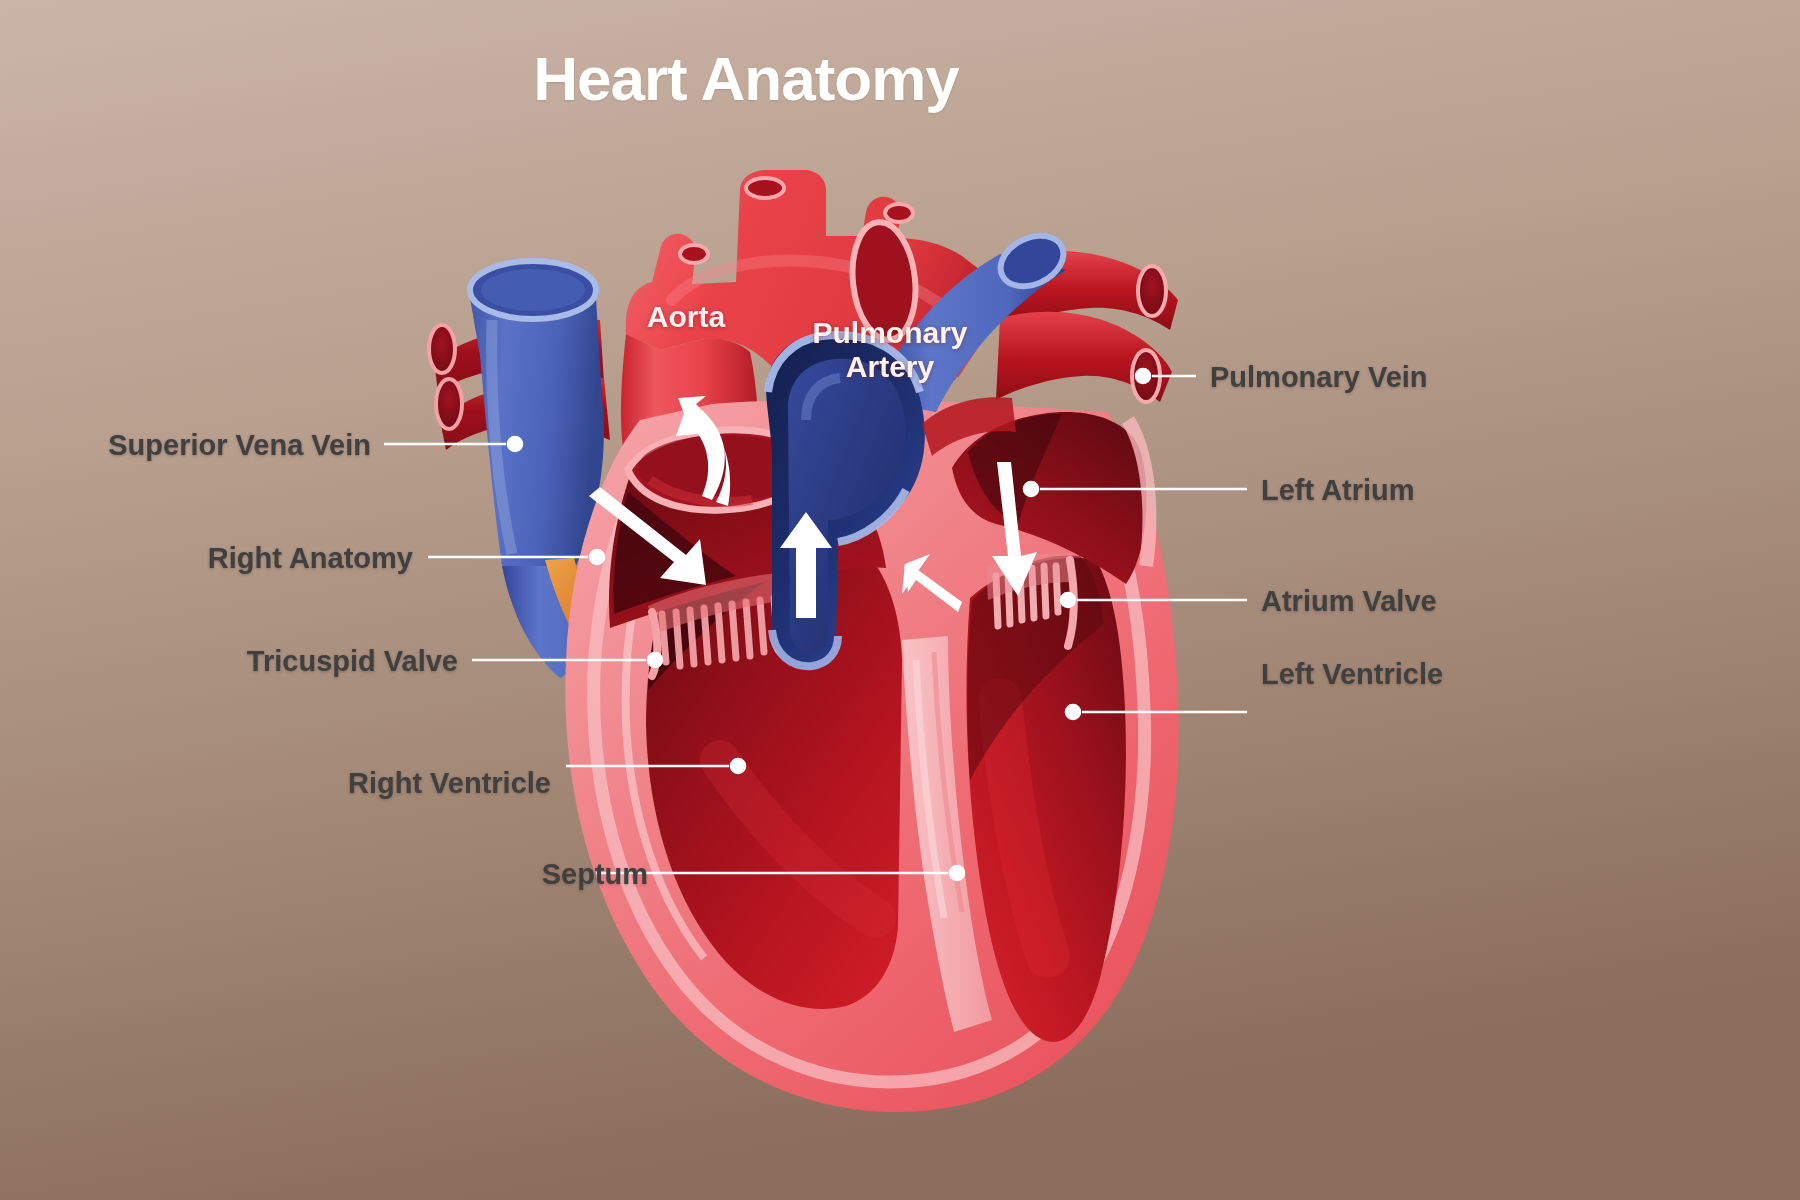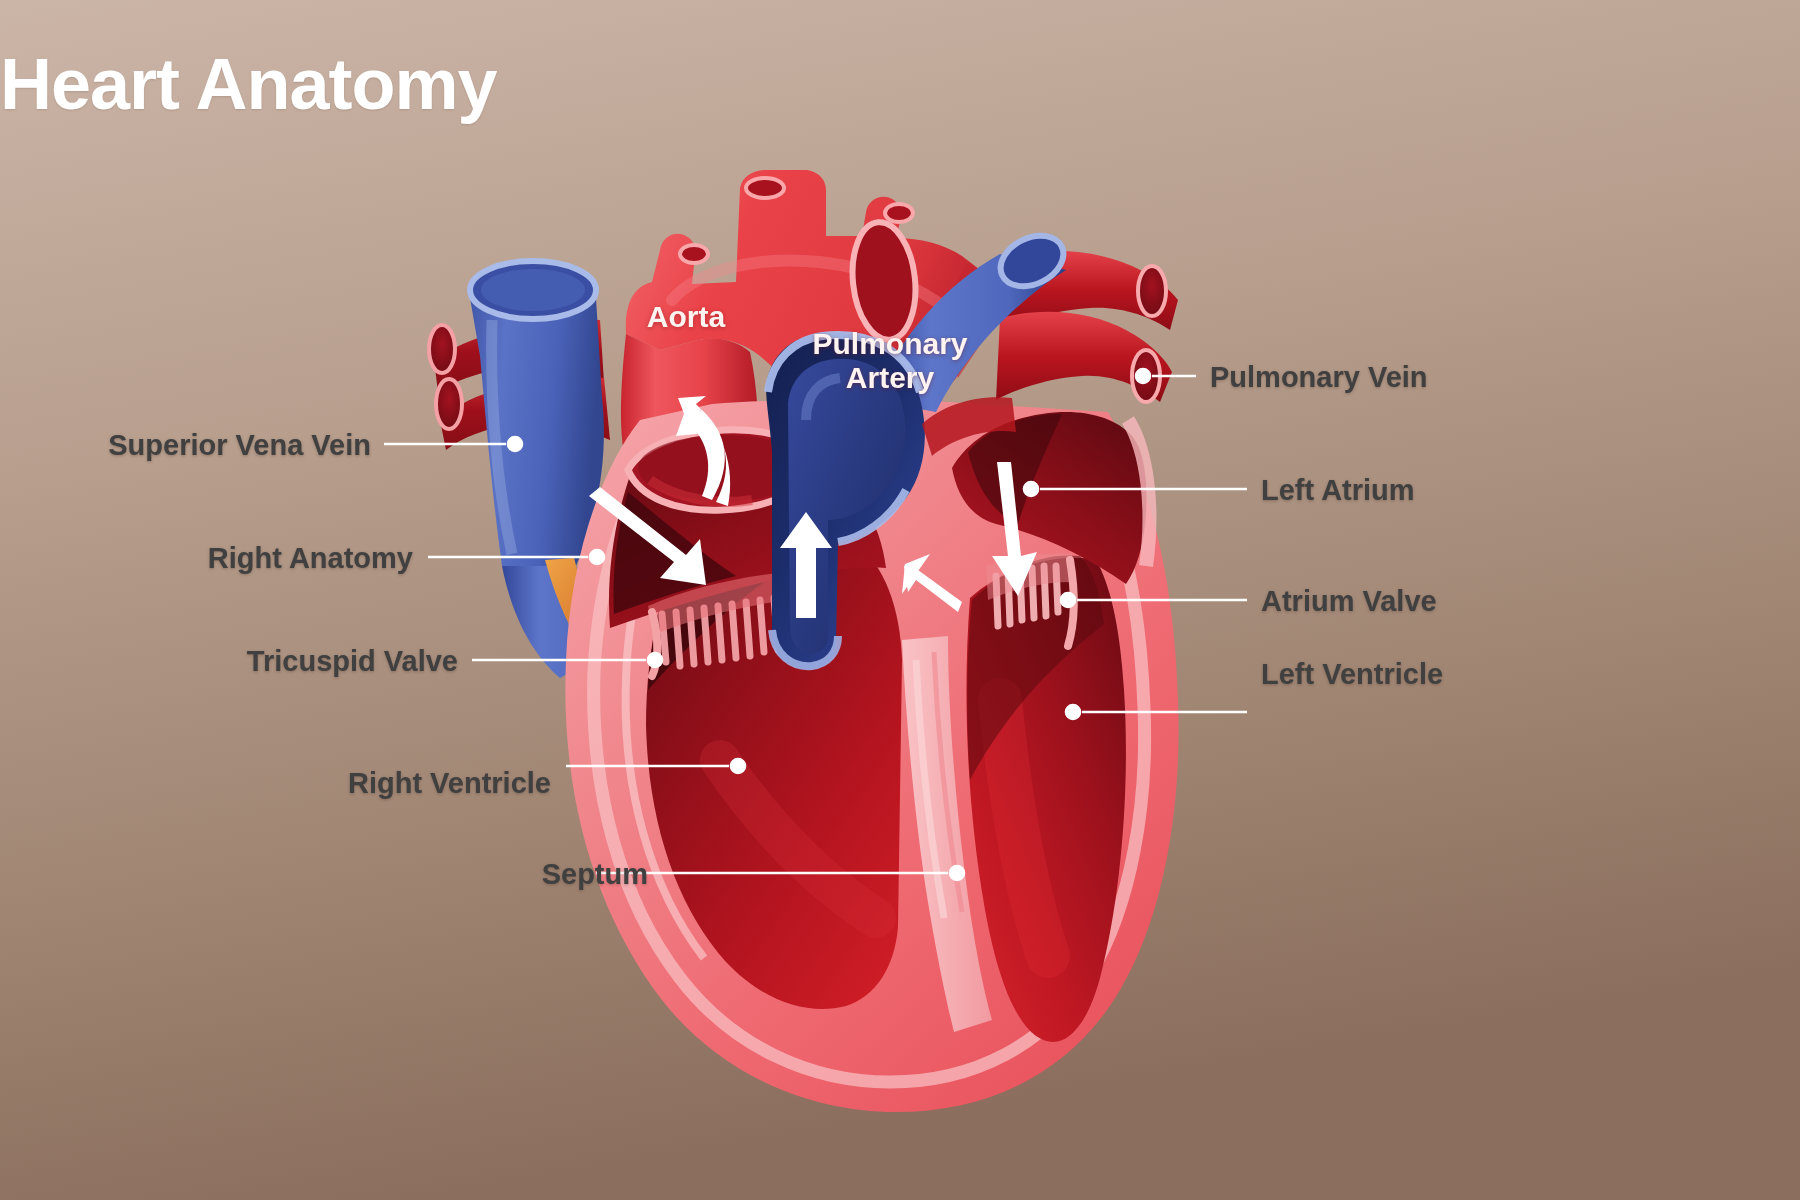--- a/index.html
+++ b/index.html
@@ -7,22 +7,22 @@
     width:1800px;height:1200px;overflow:hidden;
     font-family:"Liberation Sans","DejaVu Sans",sans-serif;
     background:#b9a08f;
   }
   #stage{position:relative;width:1800px;height:1200px;}
   #bg{position:absolute;inset:0;}
   #art{position:absolute;inset:0;}
   #labels{position:absolute;inset:0;}
 
   .title{
-    position:absolute;left:0;top:48px;width:1492px;
-    color:#ffffff;font-size:72px;font-weight:bold;letter-spacing:-1px;
+    position:absolute;left:0;top:48px;width:1492px;text-align:center;
+    color:#ffffff;font-size:62px;font-weight:bold;letter-spacing:-1px;
     line-height:1;
     text-shadow:0 1px 2px rgba(90,60,45,.18);
   }
 
   .lbl{
     position:absolute;color:#404040;font-size:29px;font-weight:bold;
     white-space:nowrap;line-height:1.12;
     text-shadow:0 1px 3px rgba(70,45,35,.35);
   }
   .lbl.r{text-align:left;}
@@ -394,21 +394,21 @@
       <circle cx="1068" cy="600" r="7"></circle>
       <line x1="1247" y1="712" x2="1082" y2="712"></line>
       <circle cx="1073" cy="712" r="7"></circle>
     </g>
   </svg>
 
   <div class="title">Heart Anatomy</div>
 
   <div class="inlbl" style="left:686px;top:300px;transform:translateX(-50%);">Aorta</div>
 
-  <div class="inlbl" style="left:890px;top:316px;transform:translateX(-50%);margin-top:11px;">
+  <div class="inlbl" style="left:890px;top:316px;transform:translateX(-50%);">
     <div>Pulmonary</div>
     <div>Artery</div>
   </div>
 
   <div class="lbl l" style="right:1429px;top:429px;">Superior Vena Vein</div>
   <div class="lbl l" style="right:1387px;top:542px;">Right Anatomy</div>
   <div class="lbl l" style="right:1342px;top:645px;">Tricuspid Valve</div>
   <div class="lbl l" style="right:1249px;top:751px;margin-top:16px;">Right Ventricle</div>
   <div class="lbl l" style="right:1152px;top:858px;">Septum</div>
 

